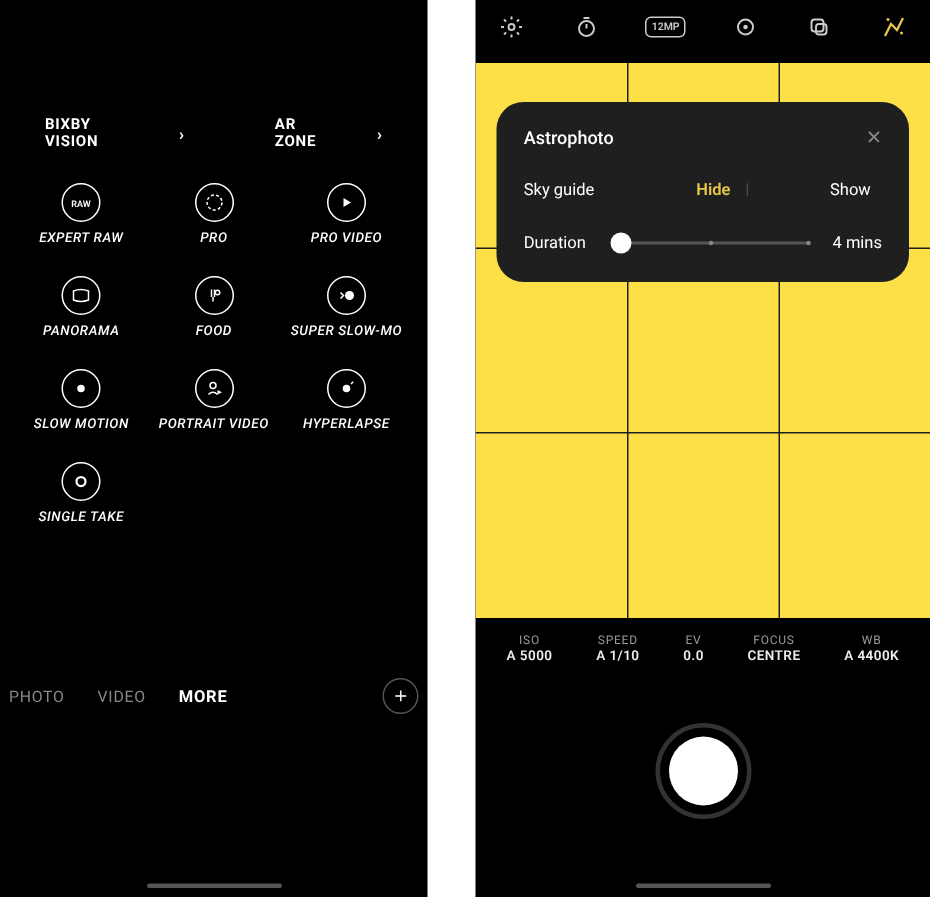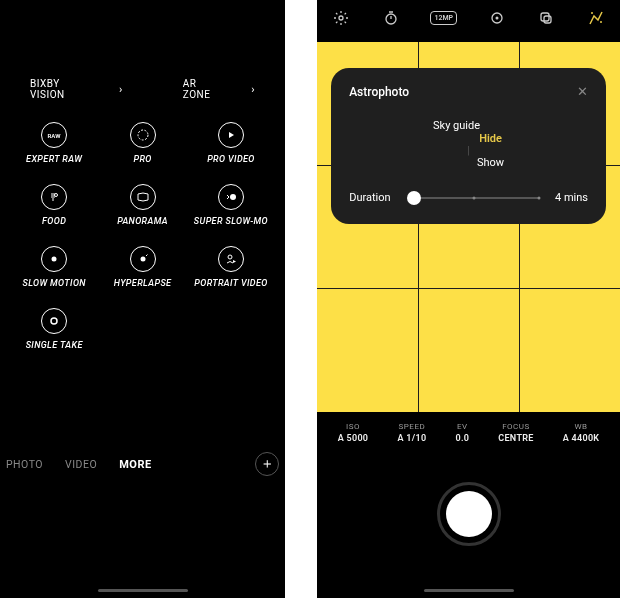--- a/index.html
+++ b/index.html
@@ -27,21 +27,21 @@
     justify-content: flex-start;
     padding: 78px 30px 0 30px;
     gap: 60px;
   }
   .top-link {
     display: flex;
     align-items: center;
     gap: 34px;
     font-size: 10px;
     letter-spacing: 0.5px;
-    font-weight: 400;
+    font-weight: 700;
     justify-content: flex-end;
   }
   .chev { font-size: 11px; color: #fff; }
   .mode-grid {
     display: grid;
     grid-template-columns: repeat(3, 1fr);
     padding: 22px 10px 0 10px;
     row-gap: 20px;
     column-gap: 0;
   }
@@ -140,21 +140,20 @@
   .panel-head {
     display:flex; justify-content: space-between; align-items:center;
     margin-bottom: 20px;
   }
   .panel-title { font-size: 12px; font-weight: 500; }
   .close-x { font-size: 13px; color: #888; }
   .panel-row {
     display:flex; align-items:center; justify-content: flex-start;
     font-size: 11px;
     margin-bottom: 22px;
-    flex-direction: column;
   }
   .panel-row .lbl { margin-right: 24px; }
   .opt { color: #fff; padding-left: 44px; }
   .opt.active { color: #e6c849; font-weight: 600; }
   .divider { color:#555; margin: 0 10px; font-size:10px; }
   .slider-row {
     display:flex; align-items:center; font-size:11px;
   }
   .slider-row .lbl { margin-right: 18px; }
   .slider-track {
@@ -248,75 +247,75 @@
       <div class="mode-icon">
         <svg width="10" height="10" viewBox="0 0 10 10">
             <polygon points="3,2 8,5 3,8" fill="#fff"></polygon>
           </svg>
       </div>
       <div class="mode-label">PRO VIDEO</div>
     </div>
 
     <div class="mode-item">
       <div class="mode-icon">
+        <svg width="14" height="10" viewBox="0 0 14 10">
+            <path d="M2 2 Q7 0 12 2 L12 8 Q7 10 2 8 Z" fill="none" stroke="#fff" stroke-width="1"></path>
+          </svg>
+      </div>
+      <div class="mode-label">PANORAMA</div>
+    </div>
+
+    <div class="mode-item">
+      <div class="mode-icon">
         <svg width="12" height="12" viewBox="0 0 12 12">
             <path d="M4 2 v5 M6 2 v5 M5 7 v3" stroke="#fff" stroke-width="1" fill="none"></path>
             <circle cx="8" cy="4" r="1.5" fill="none" stroke="#fff" stroke-width="1"></circle>
           </svg>
       </div>
       <div class="mode-label">FOOD</div>
     </div>
 
     <div class="mode-item">
       <div class="mode-icon">
         <svg width="14" height="10" viewBox="0 0 14 10">
-            <path d="M2 2 Q7 0 12 2 L12 8 Q7 10 2 8 Z" fill="none" stroke="#fff" stroke-width="1"></path>
-          </svg>
-      </div>
-      <div class="mode-label">PANORAMA</div>
-    </div>
-
-    <div class="mode-item">
-      <div class="mode-icon">
-        <svg width="14" height="10" viewBox="0 0 14 10">
             <circle cx="9" cy="5" r="3" fill="#fff"></circle>
             <path d="M3 3 l2 2 l-2 2" stroke="#fff" stroke-width="1" fill="none"></path>
           </svg>
       </div>
       <div class="mode-label">SUPER SLOW-MO</div>
     </div>
 
     <div class="mode-item">
       <div class="mode-icon">
         <svg width="12" height="12" viewBox="0 0 12 12">
             <circle cx="6" cy="6" r="2.5" fill="#fff"></circle>
           </svg>
       </div>
       <div class="mode-label">SLOW MOTION</div>
-    </div>
-
-    <div class="mode-item">
-      <div class="mode-icon">
-        <svg width="12" height="12" viewBox="0 0 12 12">
-            <circle cx="6" cy="6" r="2.5" fill="#fff"></circle>
-            <path d="M9 3 l1.5 -1.5" stroke="#fff" stroke-width="1"></path>
-          </svg>
-      </div>
-      <div class="mode-label">HYPERLAPSE</div>
     </div>
 
     <div class="mode-item">
       <div class="mode-icon">
         <svg width="12" height="12" viewBox="0 0 12 12">
             <circle cx="5" cy="4" r="2" fill="none" stroke="#fff" stroke-width="1"></circle>
             <path d="M2 10 Q5 7 8 10" fill="none" stroke="#fff" stroke-width="1"></path>
             <polygon points="8,7 11,8.5 8,10" fill="#fff"></polygon>
           </svg>
       </div>
       <div class="mode-label">PORTRAIT VIDEO</div>
+    </div>
+
+    <div class="mode-item">
+      <div class="mode-icon">
+        <svg width="12" height="12" viewBox="0 0 12 12">
+            <circle cx="6" cy="6" r="2.5" fill="#fff"></circle>
+            <path d="M9 3 l1.5 -1.5" stroke="#fff" stroke-width="1"></path>
+          </svg>
+      </div>
+      <div class="mode-label">HYPERLAPSE</div>
     </div>
 
 
     <div class="mode-item">
       <div class="mode-icon">
         <svg width="12" height="12" viewBox="0 0 12 12">
             <circle cx="6" cy="6" r="3" fill="none" stroke="#fff" stroke-width="1.5"></circle>
           </svg>
       </div>
       <div class="mode-label">SINGLE TAKE</div>

